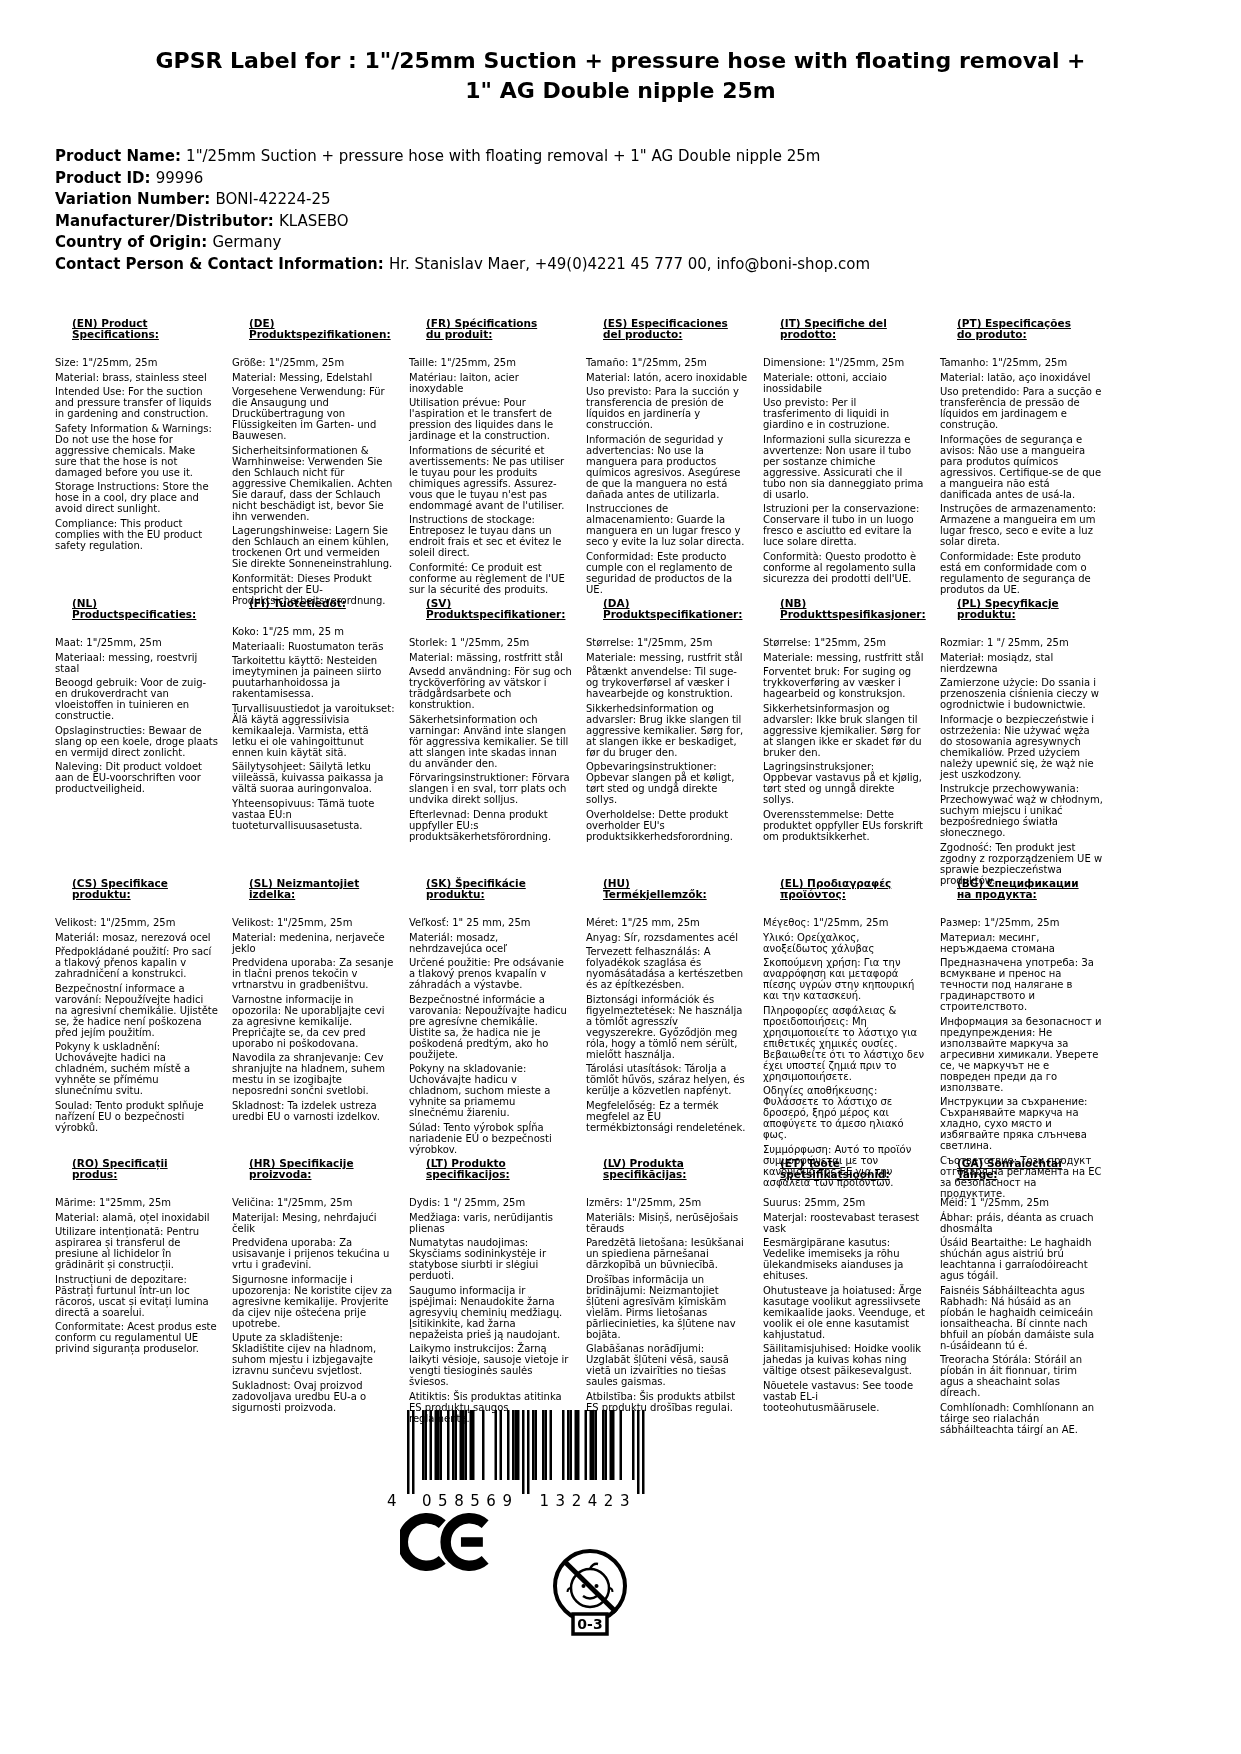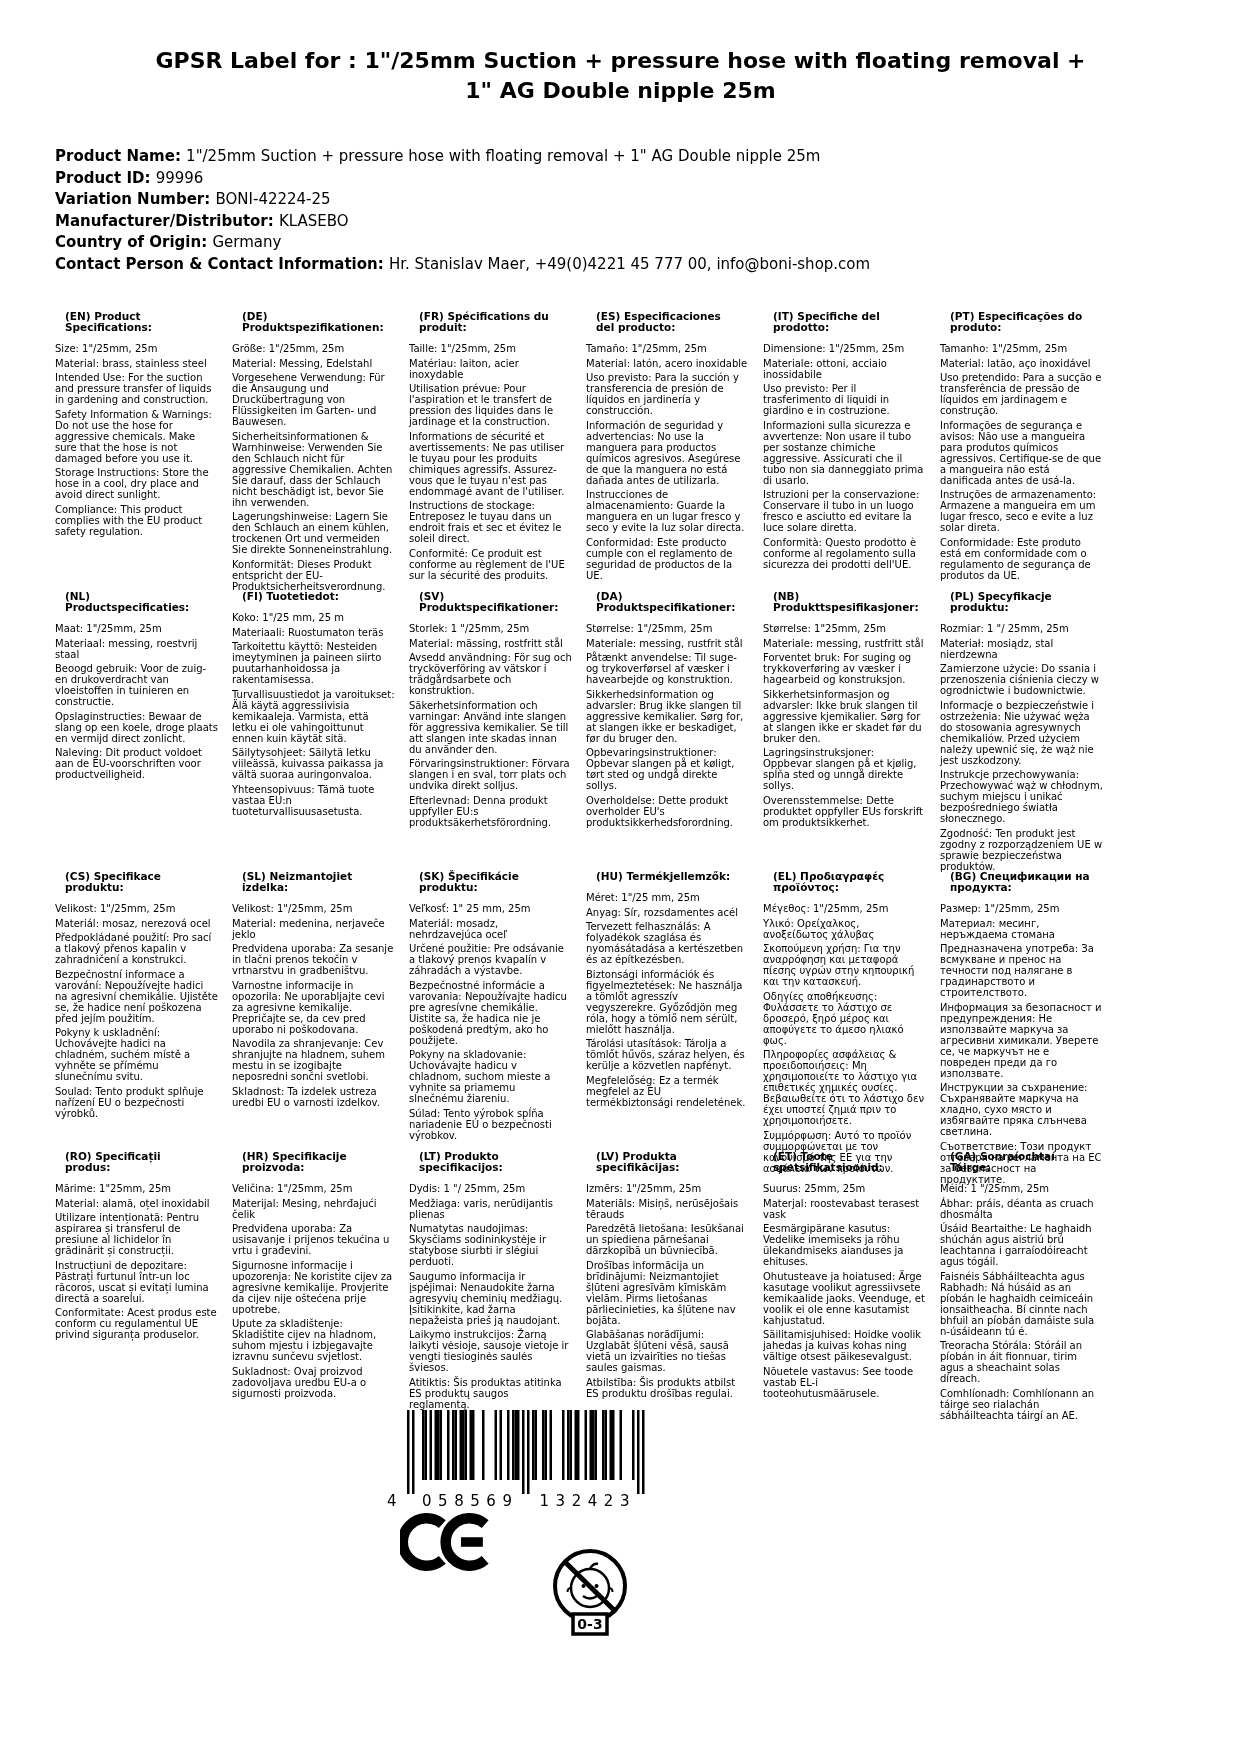--- a/index.html
+++ b/index.html
@@ -7,21 +7,21 @@
         font-family:"DejaVu Sans","Liberation Sans",sans-serif;overflow:hidden;}
   .doc-title{position:absolute;top:46px;left:0;right:0;margin:0 auto;width:940px;
         text-align:center;font-size:22px;font-weight:bold;line-height:1.38;}
   .product-info{position:absolute;top:146px;left:55px;right:60px;font-size:15px;line-height:21.5px;}
   .info-row{white-space:normal;}
   .info-label{font-weight:bold;margin-top:34px;}
   .info-value{font-weight:normal;}
   .lang-grid{position:absolute;top:301px;left:55px;display:grid;
         grid-template-columns:repeat(6,163px);column-gap:14px;grid-auto-rows:280px;}
   .lang-block{font-size:10px;line-height:11px;}
-  .lang-heading{font-weight:bold;font-size:10.5px;margin:10px;}
+  .lang-heading{font-weight:bold;font-size:10.5px;margin:17px;text-decoration:underline;}
   .lang-block p{margin:0 0 3.5px 0;}
   .barcode-wrap{position:absolute;left:385px;top:1410px;}
   .ce-wrap{position:absolute;left:400px;top:1512px;}
   .age-wrap{position:absolute;left:549px;top:1543px;}
   svg text{font-family:"DejaVu Sans","Liberation Sans",sans-serif;}
 </style>
 </head>
 <body>
 
 <div class="page">
@@ -159,21 +159,21 @@
         <p>Opbevaringsinstruktioner: Opbevar slangen på et køligt, tørt sted og undgå direkte sollys.</p>
         <p>Overholdelse: Dette produkt overholder EU's produktsikkerhedsforordning.</p>
       </div>
 
     <div class="lang-block">
       <div class="lang-heading">(NB) Produkttspesifikasjoner:</div>
     <p>Størrelse: 1"25mm, 25m</p>
         <p>Materiale: messing, rustfritt stål</p>
         <p>Forventet bruk: For suging og trykkoverføring av væsker i hagearbeid og konstruksjon.</p>
         <p>Sikkerhetsinformasjon og advarsler: Ikke bruk slangen til aggressive kjemikalier. Sørg for at slangen ikke er skadet før du bruker den.</p>
-        <p>Lagringsinstruksjoner: Oppbevar slangen på et kjølig, spĺňa sted og unngå direkte sollys.</p>
+        <p>Lagringsinstruksjoner: Oppbevar vastavus på et kjølig, tørt sted og unngå direkte sollys.</p>
         <p>Overensstemmelse: Dette produktet oppfyller EUs forskrift om produktsikkerhet.</p>
       </div>
 
     <div class="lang-block">
       <div class="lang-heading">(PL) Specyfikacje produktu:</div>
     <p>Rozmiar: 1 "/ 25mm, 25m</p>
         <p>Materiał: mosiądz, stal nierdzewna</p>
         <p>Zamierzone użycie: Do ssania i przenoszenia ciśnienia cieczy w ogrodnictwie i budownictwie.</p>
         <p>Informacje o bezpieczeństwie i ostrzeżenia: Nie używać węża do stosowania agresywnych chemikaliów. Przed użyciem należy upewnić się, że wąż nie jest uszkodzony.</p>
         <p>Instrukcje przechowywania: Przechowywać wąż w chłodnym, suchym miejscu i unikać bezpośredniego światła słonecznego.</p>
@@ -218,22 +218,22 @@
         <p>Biztonsági információk és figyelmeztetések: Ne használja a tömlőt agresszív vegyszerekre. Győződjön meg róla, hogy a tömlő nem sérült, mielőtt használja.</p>
         <p>Tárolási utasítások: Tárolja a tömlőt hűvös, száraz helyen, és kerülje a közvetlen napfényt.</p>
         <p>Megfelelőség: Ez a termék megfelel az EU termékbiztonsági rendeletének.</p>
       </div>
 
     <div class="lang-block">
       <div class="lang-heading">(EL) Προδιαγραφές προϊόντος:</div>
     <p>Μέγεθος: 1"/25mm, 25m</p>
         <p>Υλικό: Ορείχαλκος, ανοξείδωτος χάλυβας</p>
         <p>Σκοπούμενη χρήση: Για την αναρρόφηση και μεταφορά πίεσης υγρών στην κηπουρική και την κατασκευή.</p>
+        <p>Πληροφορίες ασφάλειας &amp; προειδοποιήσεις: Μη χρησιμοποιείτε το λάστιχο για επιθετικές χημικές ουσίες. Βεβαιωθείτε ότι το λάστιχο δεν έχει υποστεί ζημιά πριν το χρησιμοποιήσετε.</p>
         <p>Οδηγίες αποθήκευσης: Φυλάσσετε το λάστιχο σε δροσερό, ξηρό μέρος και αποφύγετε το άμεσο ηλιακό φως.</p>
-        <p>Πληροφορίες ασφάλειας &amp; προειδοποιήσεις: Μη χρησιμοποιείτε το λάστιχο για επιθετικές χημικές ουσίες. Βεβαιωθείτε ότι το λάστιχο δεν έχει υποστεί ζημιά πριν το χρησιμοποιήσετε.</p>
         <p>Συμμόρφωση: Αυτό το προϊόν συμμορφώνεται με τον κανονισμό της ΕΕ για την ασφάλεια των προϊόντων.</p>
       </div>
 
     <div class="lang-block">
       <div class="lang-heading">(BG) Спецификации на продукта:</div>
     <p>Размер: 1"/25mm, 25m</p>
         <p>Материал: месинг, неръждаема стомана</p>
         <p>Предназначена употреба: За всмукване и пренос на течности под налягане в градинарството и строителството.</p>
         <p>Информация за безопасност и предупреждения: Не използвайте маркуча за агресивни химикали. Уверете се, че маркучът не е повреден преди да го използвате.</p>
         <p>Инструкции за съхранение: Съхранявайте маркуча на хладно, сухо място и избягвайте пряка слънчева светлина.</p>

